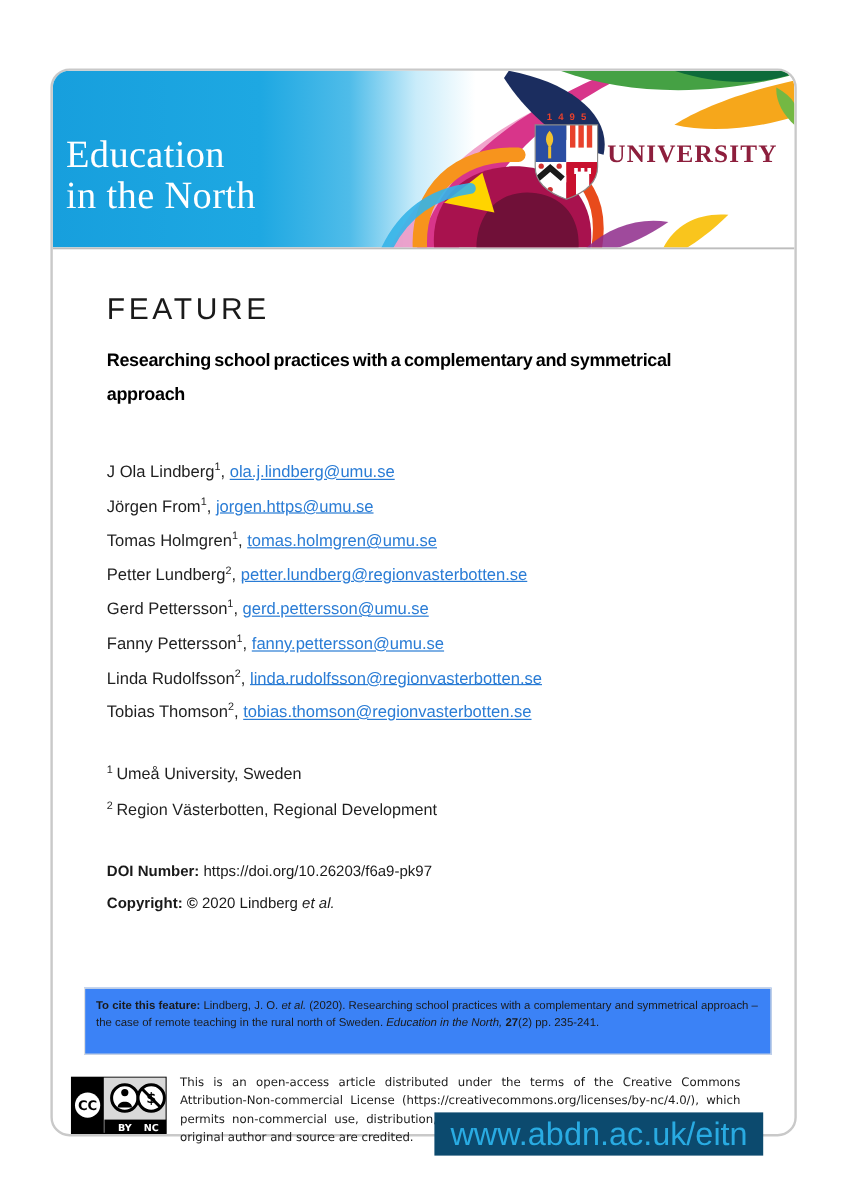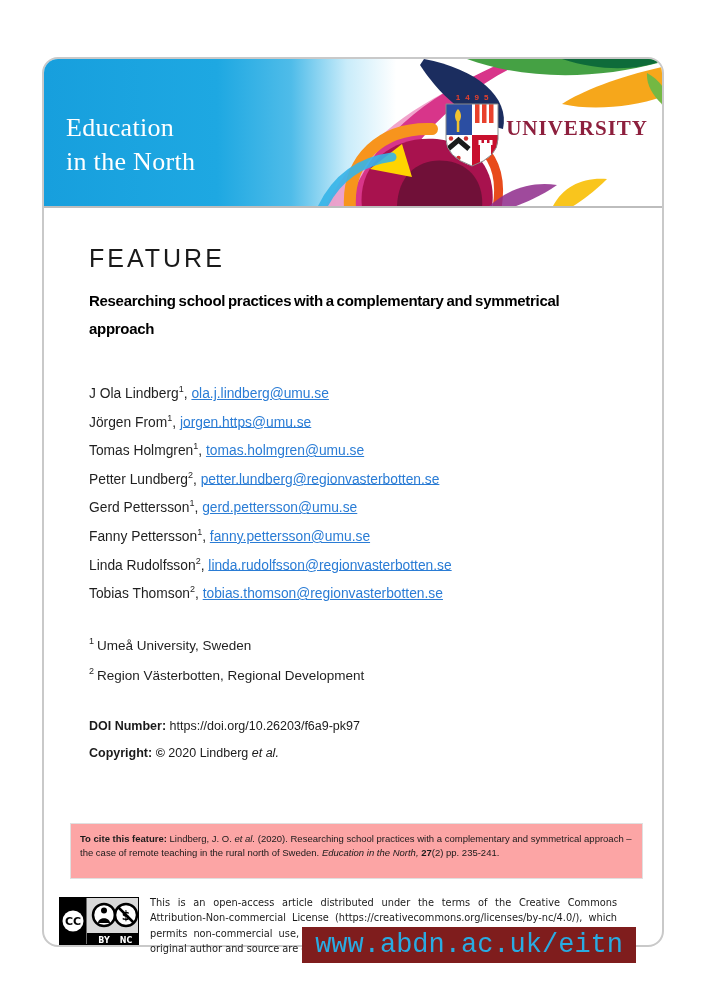--- a/index.html
+++ b/index.html
@@ -15,22 +15,22 @@
 
   
   .banner {
     position:relative; width:100%; height:149px;
     border-radius:14px 14px 0 0; overflow:hidden;
     background:linear-gradient(90deg,#179fdd 0%,#1ea8e2 28%,#4fbce9 40%,#c9ecfa 49%,#ffffff 57%);
     border-bottom:2px solid #bdbdbd;
   }
   .swirls { position:absolute; right:0; top:0; width:400px; height:149px; }
   .journal-title {
-    position:absolute; left:22px; top:52px;
-    font-family:"Liberation Serif", serif; font-size:26px; line-height:34px;
+    position:absolute; left:11px; top:52px;
+    font-family:"Liberation Serif", serif; font-size:32px; line-height:34px;
     color:#ffffff; letter-spacing:0.3px;
   }
   .uoa-logo { position:absolute; right:14px; top:34px; display:flex; align-items:flex-start; }
   .crest-wrap { width:54px; margin-right:7px; text-align:center; }
   .crest-year { font-size:8px; font-weight:bold; letter-spacing:5px; color:#e8412c; margin-bottom:1px; padding-left:5px; }
   .uoa-text { font-family:"Liberation Serif", serif; color:#8d1f3d; margin-top:24px; }
   .uoa-line1 { font-size:21px; font-weight:bold; letter-spacing:1px; line-height:22px; }
   .uoa-line2 { font-size:21px; font-weight:bold; letter-spacing:1px; line-height:23px; }
   .uoa-of { font-size:13px; margin-right:3px; letter-spacing:0.5px; }
 
@@ -49,39 +49,39 @@
   .affil-row { font-size:13.5px; color:#1f1f1f; line-height:27px; }
   .affil-row sup { font-size:9px; margin-right:3px; }
   .meta { margin-top:24px; }
   .meta-row { font-size:12.5px; color:#1a1a1a; line-height:27px; }
   .meta-row .b { font-weight:bold; }
   .meta-row .it { font-style:italic; }
 
   
   .cite-box {
     margin:56px 0 0 -19px; width:573px; min-height:56px;
-    background:#fca5a5; border:1px solid #e0e0e0;
+    background:#3b82f6; border:1px solid #e0e0e0;
     padding:8px 9px; font-size:9.5px; line-height:14px; color:#1a1a1a;
   }
   .cite-box .b { font-weight:bold; }
   .cite-box .it { font-style:italic; }
 
   
   .license-row { margin:16px 0 0 -30px; display:flex; align-items:flex-start; }
   .cc-badge { width:80px; height:48px; flex:0 0 auto; margin-right:11px; margin-top:2px; }
   .license-text {
     width:502px; font-family:"DejaVu Sans", sans-serif; font-size:9.8px;
     line-height:15.5px; color:#1a1a1a; text-align:justify;
   }
 
   
   .footer-url {
     position:absolute; right:26px; bottom:-18px;
-    background:#7f1d1d; padding:0 13px;
-    font-family:Liberation Mono, monospace; font-size:27px; line-height:36px;
+    background:#0c4a6e; padding:0 13px;
+    font-family:Liberation Sans, sans-serif; font-size:27px; line-height:36px;
     color:#29abe2; text-decoration:none; white-space:nowrap;
   }
 </style>
 </head>
 <body>
 
 <div class="page">
   <div class="card">
 
     <div class="banner">

